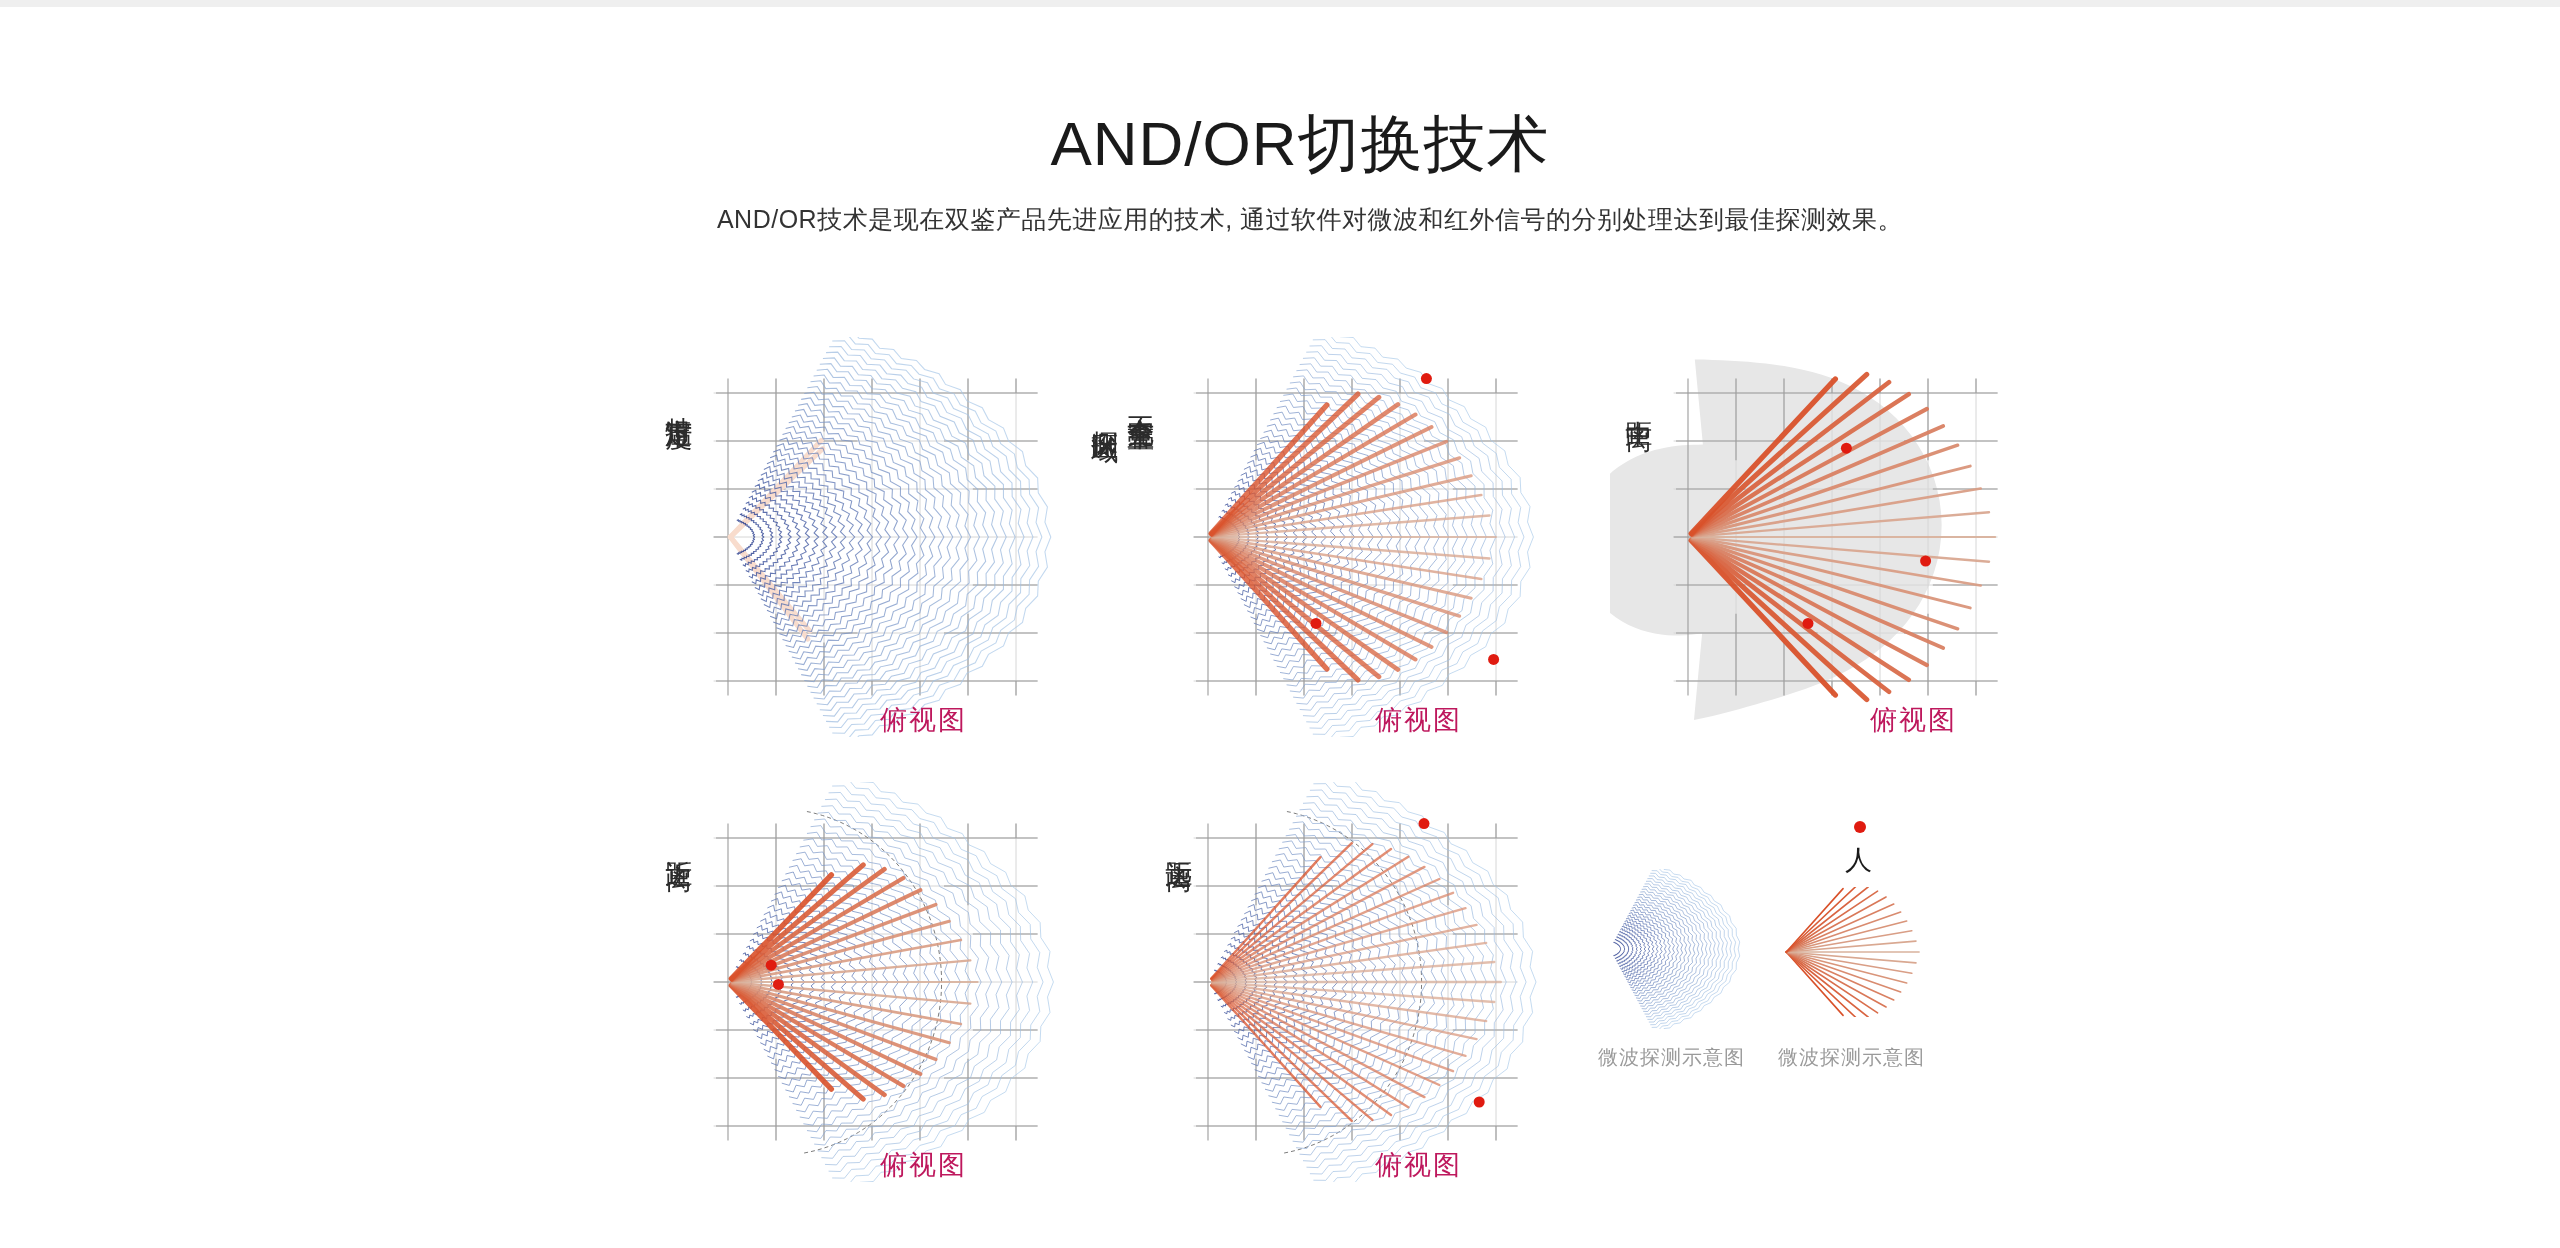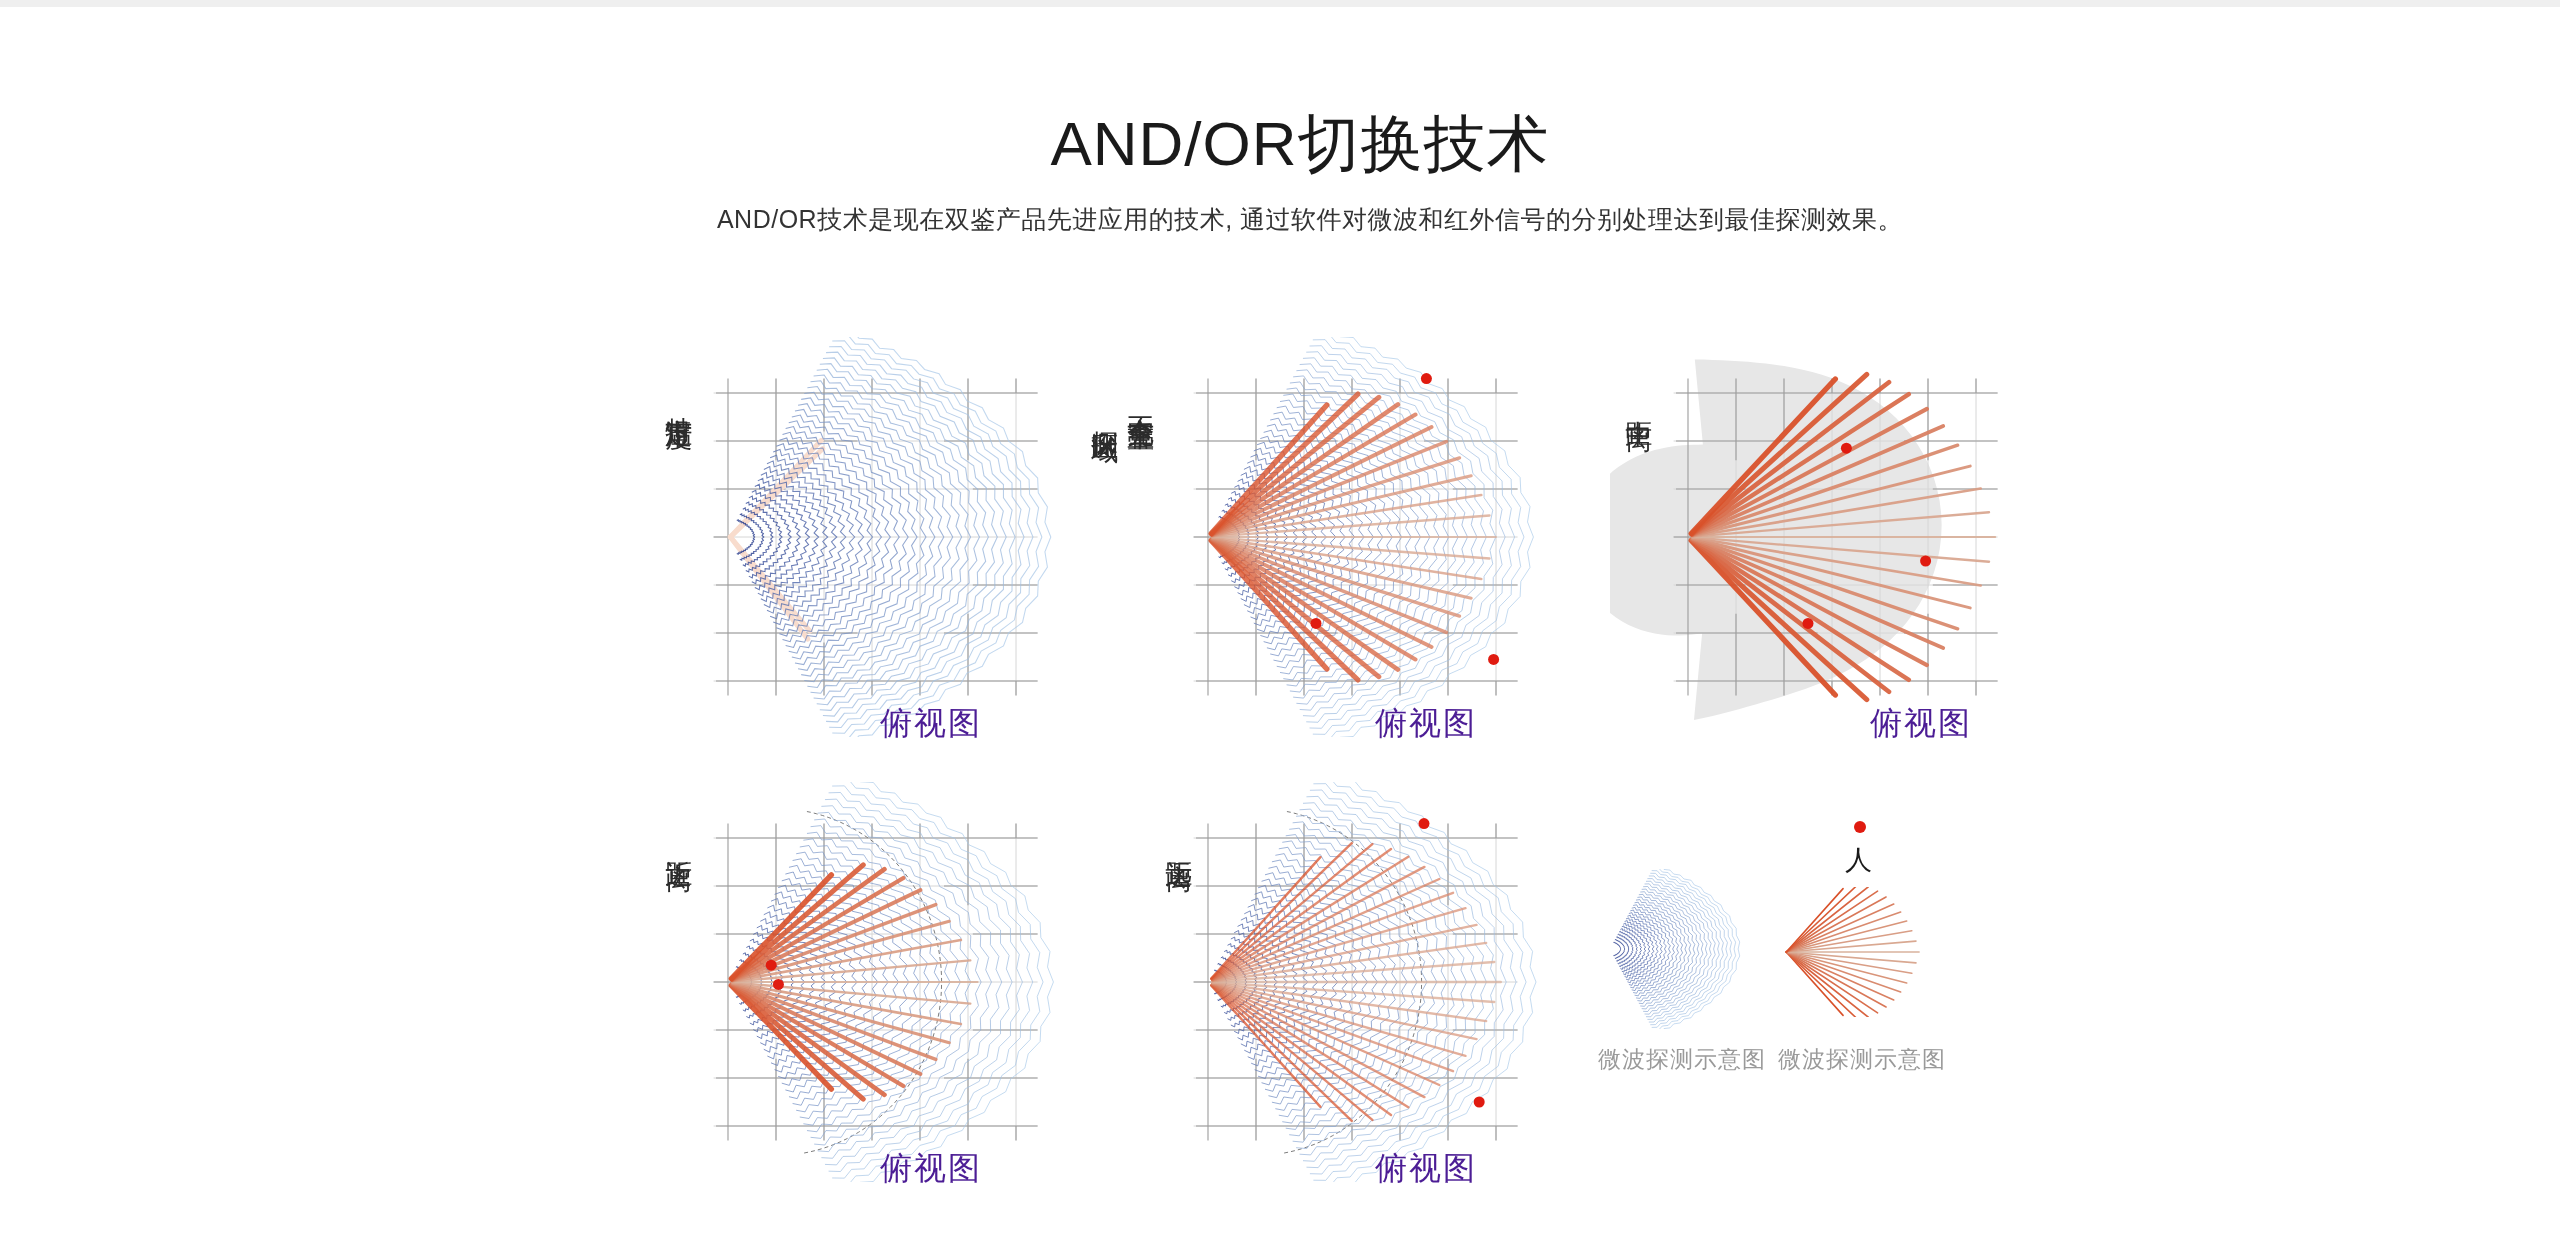--- a/index.html
+++ b/index.html
@@ -32,24 +32,24 @@
 
   .vlabel{
     position:absolute;
     writing-mode:vertical-rl;
     text-orientation:upright;
     font-size:27px;color:#2b2b2b;line-height:1.18;
     letter-spacing:2px;
     white-space:nowrap;
   }
   .caption{
-    position:absolute;font-size:32px;color:#4c1d95;letter-spacing:2px;
+    position:absolute;font-size:27px;color:#be185d;letter-spacing:2px;
   }
   .legend-cap{
-    position:absolute;font-size:23px;color:#9a9a9a;letter-spacing:1px;white-space:nowrap;
+    position:absolute;font-size:20px;color:#9a9a9a;letter-spacing:1px;white-space:nowrap;
   }
   .person-label{
     position:absolute;font-size:27px;color:#1a1a1a;letter-spacing:1px;
   }
 </style>
 </head>
 <body>
 
 <div id="topstrip"></div>
 

